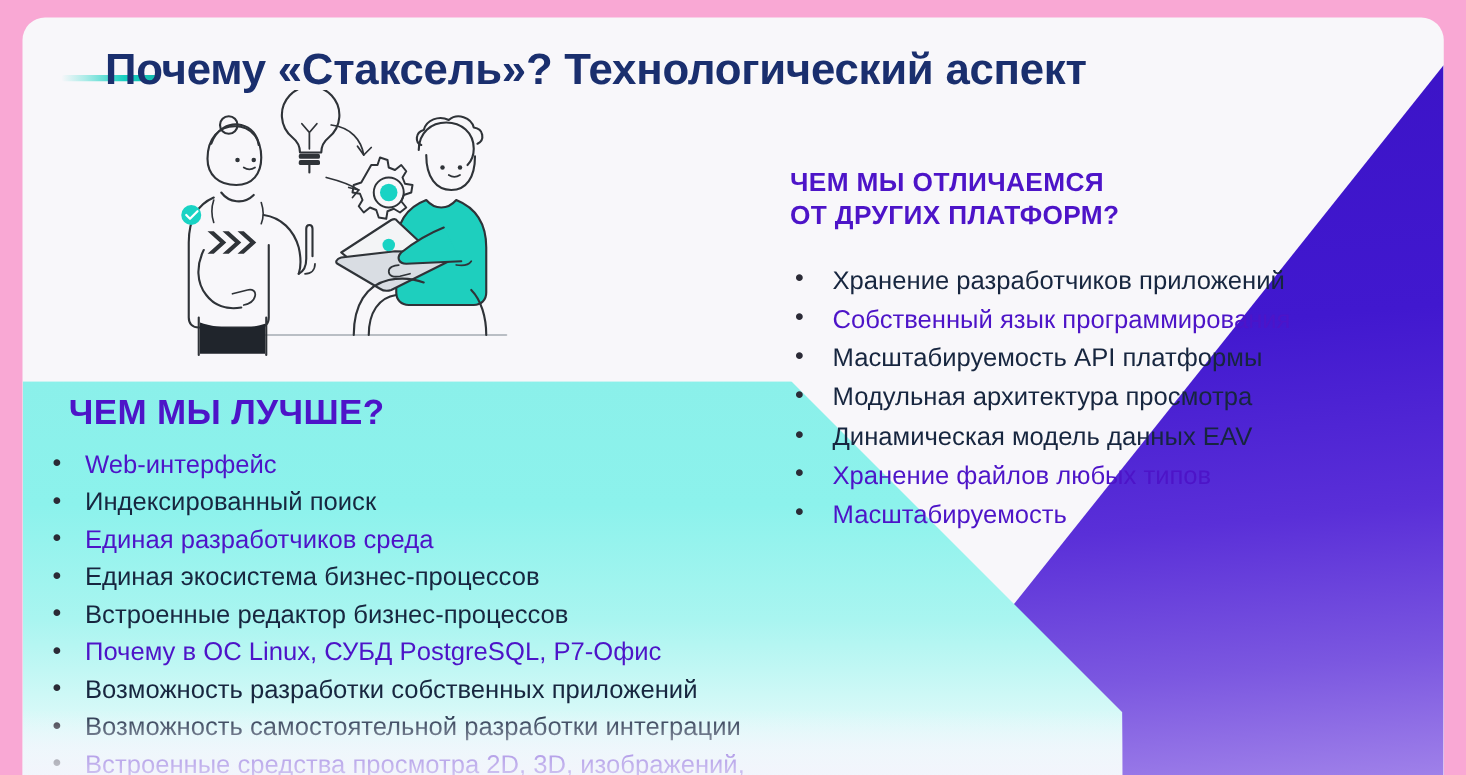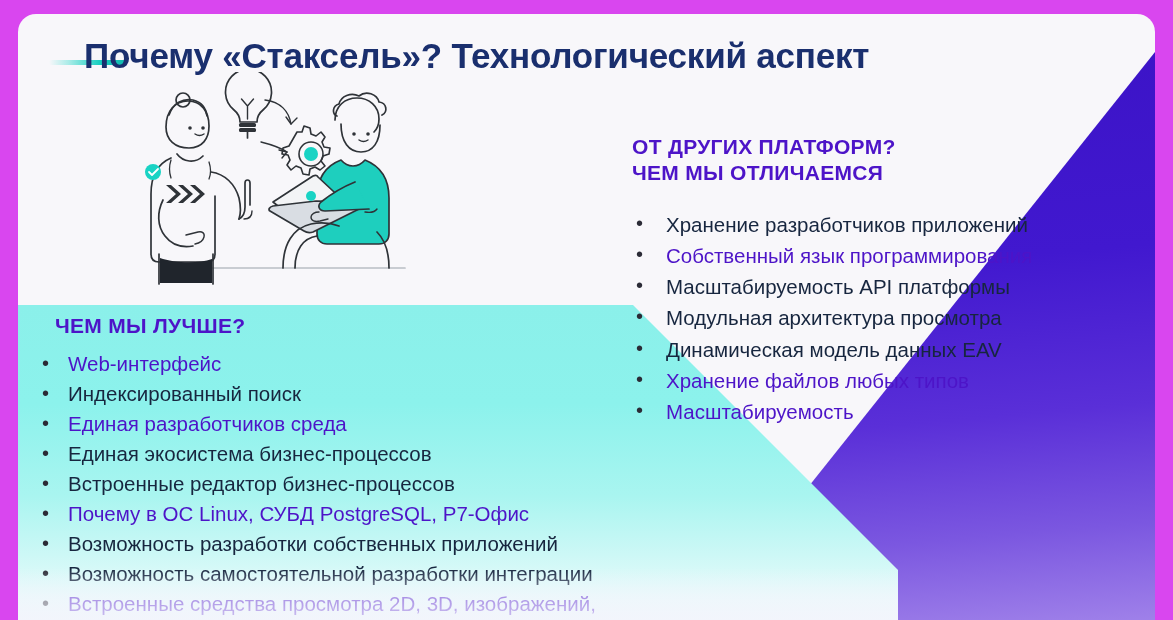--- a/index.html
+++ b/index.html
@@ -3,21 +3,21 @@
 <meta charset="utf-8">
 <title>Slide</title>
 <style>
   html,body{margin:0;padding:0;}
   body{
     width:1173px;height:620px;overflow:hidden;
     background:#000;
     font-family:"Liberation Sans","DejaVu Sans",sans-serif;
   }
   #frame{
-    position:relative;width:1173px;height:620px;background:#d946ef;overflow:hidden;
+    position:relative;width:1173px;height:620px;background:#f9a8d4;overflow:hidden;
   }
   
   #slide{
     position:absolute;left:18px;top:14px;width:1137px;height:614px;
     background:#f8f7fa;
     border-radius:18px 18px 0 0;
     overflow:hidden;
   }
 
   
@@ -75,21 +75,21 @@
   .bullet-text{flex:1 1 auto;}
   .bullet-item.accent .bullet-text{color:#4d14c8;font-weight:normal;}
   #right-bullets{margin-top:22px;}
   #right-bullets .bullet-item{line-height:1.52;}
 
   
   #left-col{
     position:absolute;left:18px;top:300px;width:700px;
   }
   #left-heading{
-    font-size:21px;font-weight:bold;color:#4d14c8;letter-spacing:.3px;
+    font-size:28px;font-weight:bold;color:#4d14c8;letter-spacing:.3px;
     padding-left:19px;
   }
   #left-bullets{margin-top:11px;}
   #left-bullets .bullet-item{
     font-size:20.5px;line-height:1.465;color:#17263f;
   }
   #left-bullets .bullet-dot{width:26px;padding-left:6px;}
   .sub-line{
     padding-left:52px;font-size:20.5px;line-height:1.465;
     color:#4d14c8;font-weight:bold;
@@ -187,22 +187,22 @@
         <path d="M232 140 c6 1 10 0 12 -3" stroke="#2f3338" stroke-width="1.4"></path>
 
         <path d="M150 196 c0 -24 10 -40 28 -44 c10 -2 20 -1 28 2" stroke="#2f3338"></path>
         <path d="M162 196 c0 -18 8 -30 22 -32" stroke="#2f3338"></path>
         <path d="M244 160 c8 8 12 22 12 36" stroke="#2f3338"></path>
       </svg>
     </div>
 
     <div id="right-col">
       <div class="col-heading">
+        <div>ЧЕМ МЫ ОТЛИЧАЕМСЯ</div>
         <div>ОТ ДРУГИХ ПЛАТФОРМ?</div>
-        <div>ЧЕМ МЫ ОТЛИЧАЕМСЯ</div>
       </div>
       <ul class="bullet-list" id="right-bullets">
         <li class="bullet-item">
           <span class="bullet-dot">•</span>
           <span class="bullet-text">Хранение разработчиков приложений</span>
         </li>
         <li class="bullet-item accent">
           <span class="bullet-dot">•</span>
           <span class="bullet-text">Собственный язык программирования</span>
         </li>

